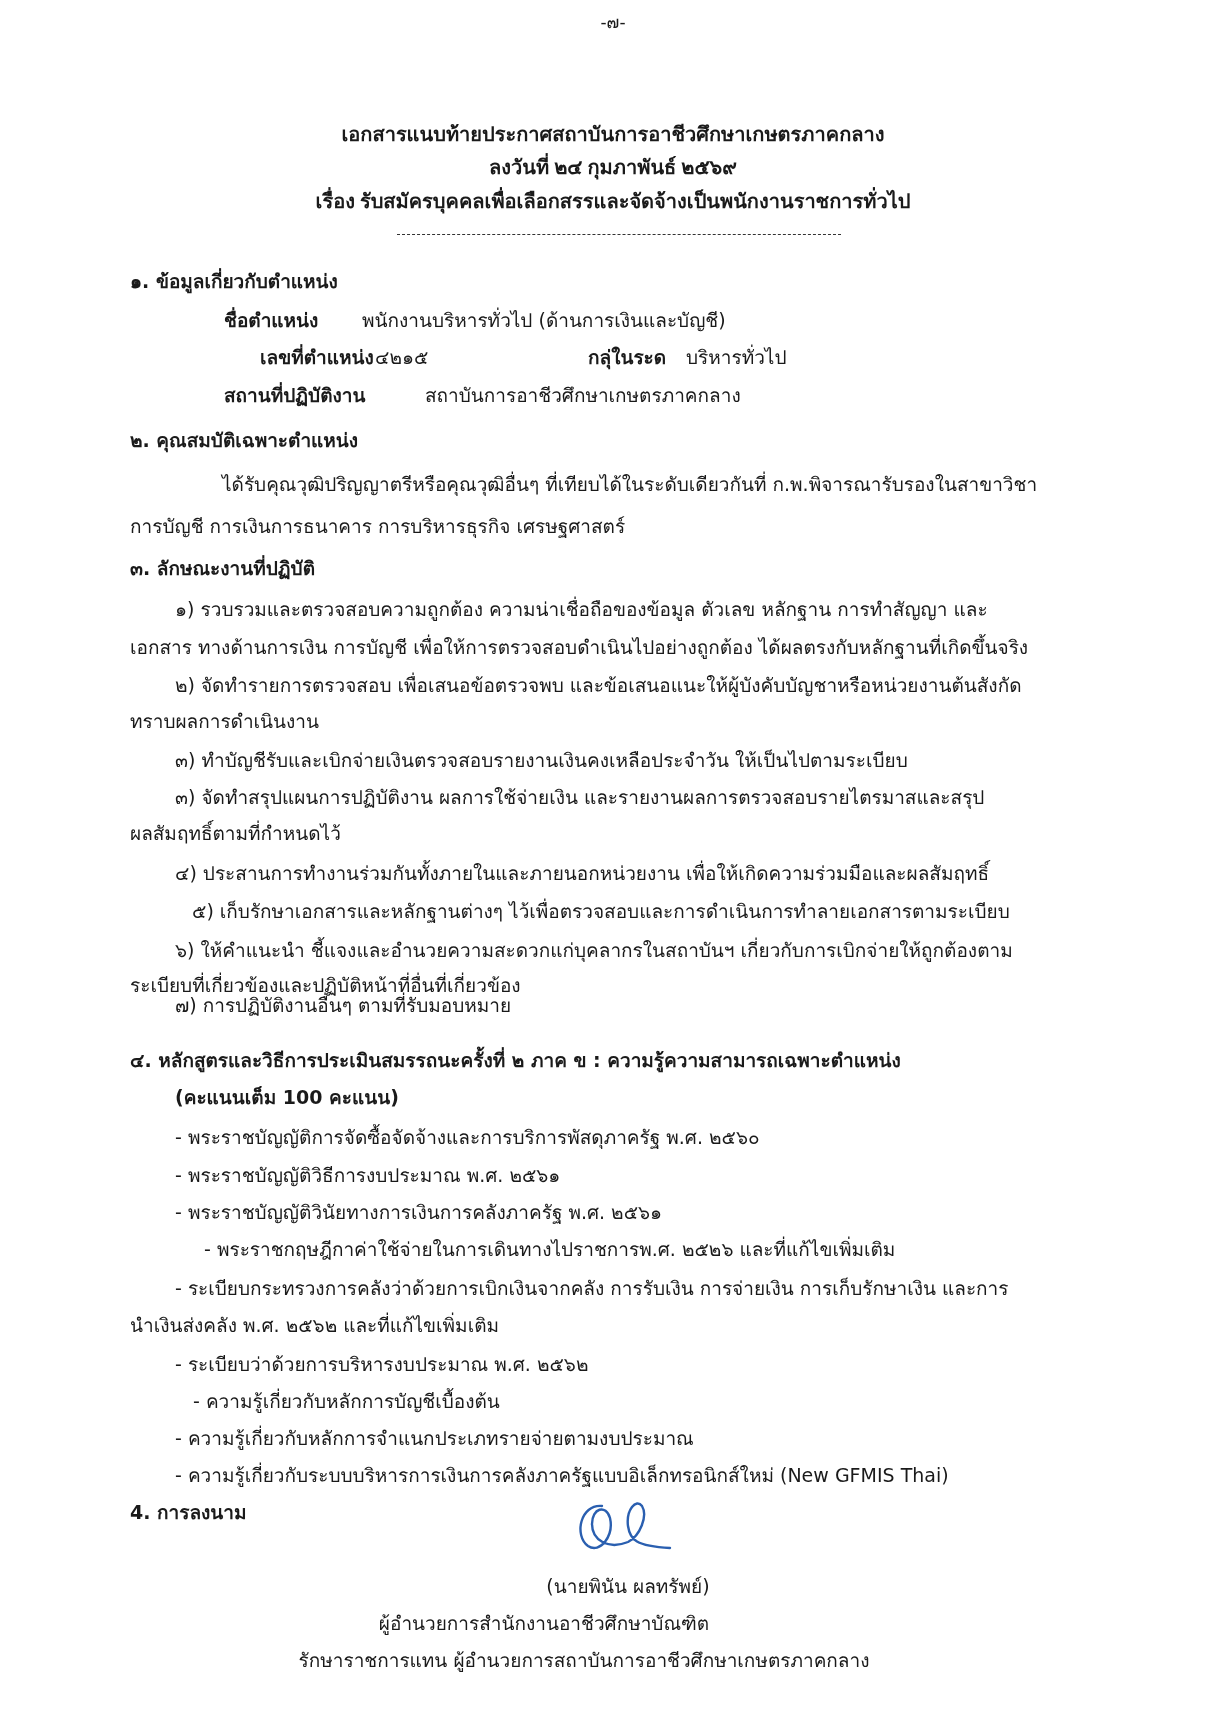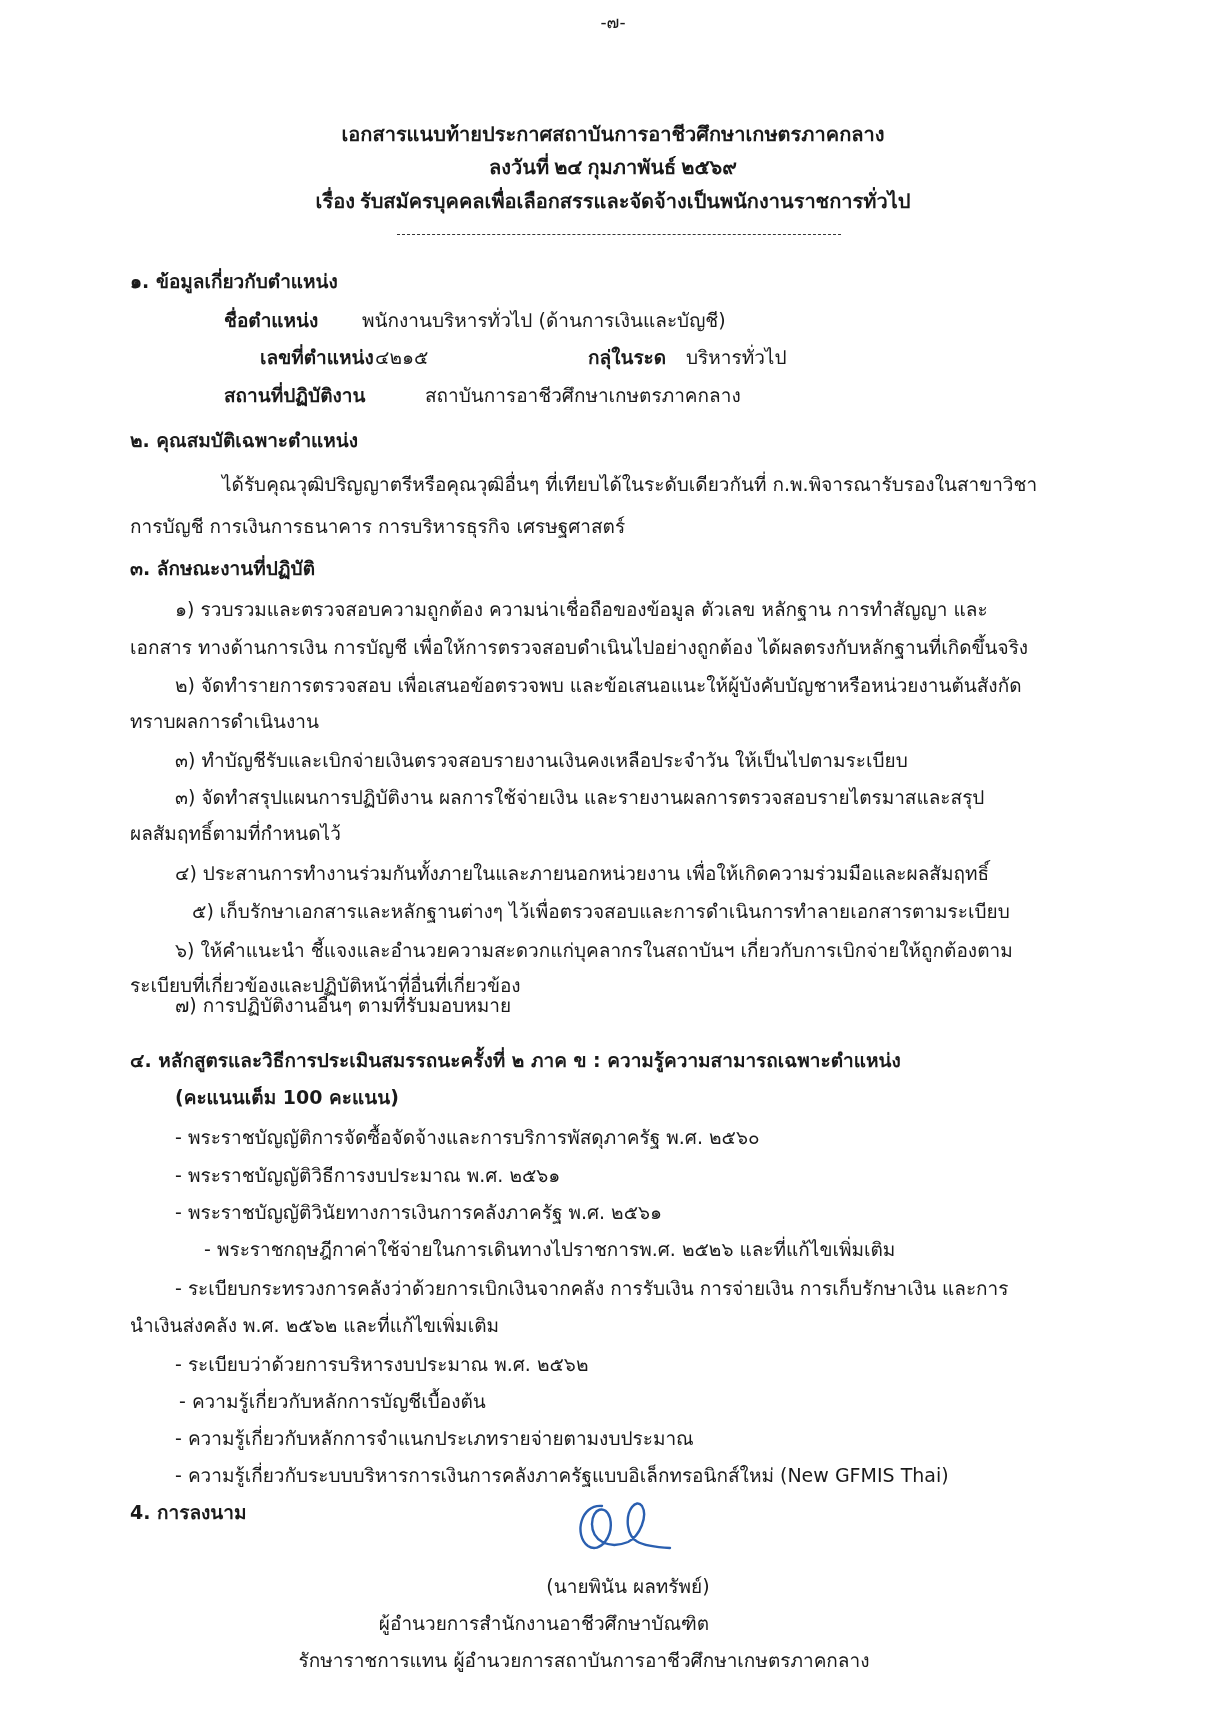--- a/index.html
+++ b/index.html
@@ -59,21 +59,21 @@
 
 <div class="abs bold line" style="left:130px; top:1045px;">๔.  หลักสูตรและวิธีการประเมินสมรรถนะครั้งที่ ๒ ภาค ข : ความรู้ความสามารถเฉพาะตำแหน่ง</div>
 <div class="abs bold line" style="left:175px; top:1082px;">(คะแนนเต็ม 100 คะแนน)</div>
 <div class="abs line" style="left:175px; top:1122px;">- พระราชบัญญัติการจัดซื้อจัดจ้างและการบริการพัสดุภาครัฐ พ.ศ. ๒๕๖๐</div>
 <div class="abs line" style="left:175px; top:1160px;">- พระราชบัญญัติวิธีการงบประมาณ พ.ศ. ๒๕๖๑</div>
 <div class="abs line" style="left:175px; top:1197px;">- พระราชบัญญัติวินัยทางการเงินการคลังภาครัฐ พ.ศ. ๒๕๖๑</div>
 <div class="abs line" style="left:175px; top:1234px;margin-left:29px;">- พระราชกฤษฎีกาค่าใช้จ่ายในการเดินทางไปราชการพ.ศ. ๒๕๒๖ และที่แก้ไขเพิ่มเติม</div>
 <div class="abs line" style="left:175px; top:1273px;">- ระเบียบกระทรวงการคลังว่าด้วยการเบิกเงินจากคลัง การรับเงิน การจ่ายเงิน การเก็บรักษาเงิน และการ</div>
 <div class="abs line" style="left:130px; top:1310px;">นำเงินส่งคลัง พ.ศ. ๒๕๖๒  และที่แก้ไขเพิ่มเติม</div>
 <div class="abs line" style="left:175px; top:1349px;">- ระเบียบว่าด้วยการบริหารงบประมาณ พ.ศ. ๒๕๖๒</div>
-<div class="abs line" style="left:179px; top:1386px;">- ความรู้เกี่ยวกับหลักการบัญชีเบื้องต้น</div>
+<div class="abs line" style="left:193px; top:1386px;">- ความรู้เกี่ยวกับหลักการบัญชีเบื้องต้น</div>
 <div class="abs line" style="left:175px; top:1423px;">- ความรู้เกี่ยวกับหลักการจำแนกประเภทรายจ่ายตามงบประมาณ</div>
 <div class="abs line" style="left:175px; top:1460px;">- ความรู้เกี่ยวกับระบบบริหารการเงินการคลังภาครัฐแบบอิเล็กทรอนิกส์ใหม่ (New GFMIS Thai)</div>
 
 <div class="abs bold line" style="left:130px; top:1497px;">4. การลงนาม</div>
 
 <svg class="sig" viewBox="0 0 110 64">
   <path d="M32 10 C10 8, 4 40, 18 50 C30 58, 44 40, 40 22 C36 8, 22 12, 22 28 C22 44, 38 54, 58 46 C70 40, 78 20, 72 10 C66 2, 56 14, 58 30 C60 44, 66 50, 100 52" fill="none" stroke="#2a5fb0" stroke-width="2.4" stroke-linecap="round"></path>
 </svg>
 
 <div class="abs line" style="left:0; width:1226px; text-align:center; top:1571px; padding-left:30px; box-sizing:border-box;">(นายพินัน  ผลทรัพย์)</div>

